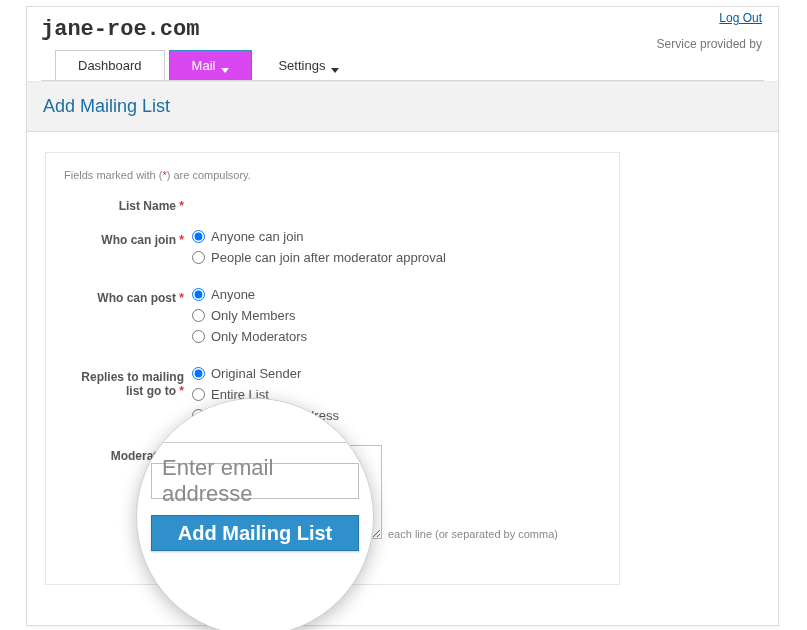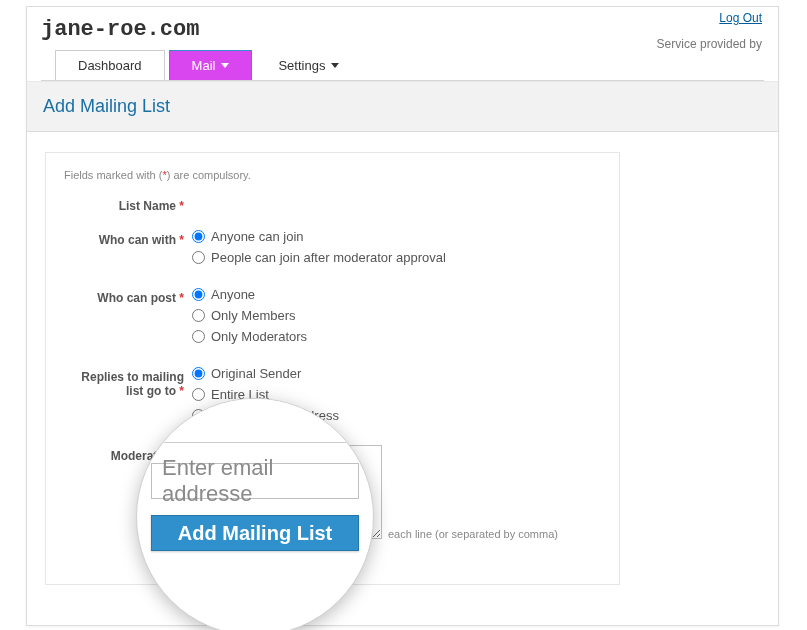--- a/index.html
+++ b/index.html
@@ -3,21 +3,21 @@
 <meta charset="utf-8">
 <style>
   * { box-sizing: border-box; margin: 0; padding: 0; }
   body { font-family: Arial, Helvetica, sans-serif; font-size: 12px; color: #555; background: #fff; width: 807px; height: 630px; position: relative; overflow: hidden; }
   .frame { border: 1px solid #dcdcdc; margin: 6px 28px 0 26px; background: #fff; box-shadow: 0 1px 3px rgba(0,0,0,0.06); }
   .topbar { padding: 10px 14px 0 14px; position: relative; }
   .domain { font-size: 22px; font-weight: bold; color: #333; font-family: Liberation Mono, monospace; }
   .logout { position: absolute; right: 16px; top: 4px; color: #005c9c; text-decoration: underline; font-size: 12px; cursor: pointer; }
   .service { position: absolute; right: 16px; top: 30px; color: #777; font-size: 12px; }
   .tabs { margin-top: 8px; display: flex; align-items: flex-end; padding: 0 14px; border-bottom: 1px solid #d6d6d6; }
-  .tab { padding: 7px 22px; font-size: 13px; color: #333; background: #fff; border: 1px solid #ccc; border-bottom: none; margin-right: 4px; cursor: pointer; display: flex; align-items: center; }
+  .tab { padding: 7px 22px; font-size: 13px; color: #333; background: #fff; border: 1px solid #ccc; border-bottom: none; margin-right: 4px; cursor: pointer; display: flex; align-items: flex-end; }
   .tab.active { background: #d946ef; color: #fff; border-color: #2f90cc; }
   .caret { display: inline-block; width: 0; height: 0; margin-left: 6px; border-left: 4px solid transparent; border-right: 4px solid transparent; border-top: 5px solid currentColor; }
   .titlebar { background: #f2f2f2; border-top: 1px solid #e8e8e8; border-bottom: 1px solid #dcdcdc; padding: 14px 16px; }
   .titlebar h1 { font-size: 18px; font-weight: 400; color: #1a6fa5; }
   .content { padding: 20px 18px 40px 18px; }
   .form-wrap { border: 1px solid #e6e6e6; padding: 16px 18px 40px 18px; position: relative; width: 575px; }
   .hint { color: #888; font-size: 11px; margin-bottom: 14px; }
   .ast { color: #d33; }
   .row { display: flex; margin-bottom: 16px; }
   .lbl { width: 128px; text-align: right; padding-right: 8px; font-size: 12px; font-weight: bold; color: #555; padding-top: 4px; }
@@ -67,21 +67,21 @@
     <div class="form-wrap">
       <div class="hint">
         <span>Fields marked with (</span><span class="ast">*</span><span>) are compulsory.</span>
       </div>
 
       <div class="row">
         <div class="lbl"><span>List Name</span> <span class="ast">*</span></div>
       </div>
 
       <div class="row">
-        <div class="lbl"><span>Who can with</span> <span class="ast">*</span></div>
+        <div class="lbl"><span>Who can join</span> <span class="ast">*</span></div>
         <div class="ctl">
           <div class="radio-opt">
               <input type="radio" name="join" checked="" style="">
               <span>Anyone can join</span>
             </div>
           <div class="radio-opt">
               <input type="radio" name="join" style="">
               <span>People can join after moderator approval</span>
             </div>
         </div>

